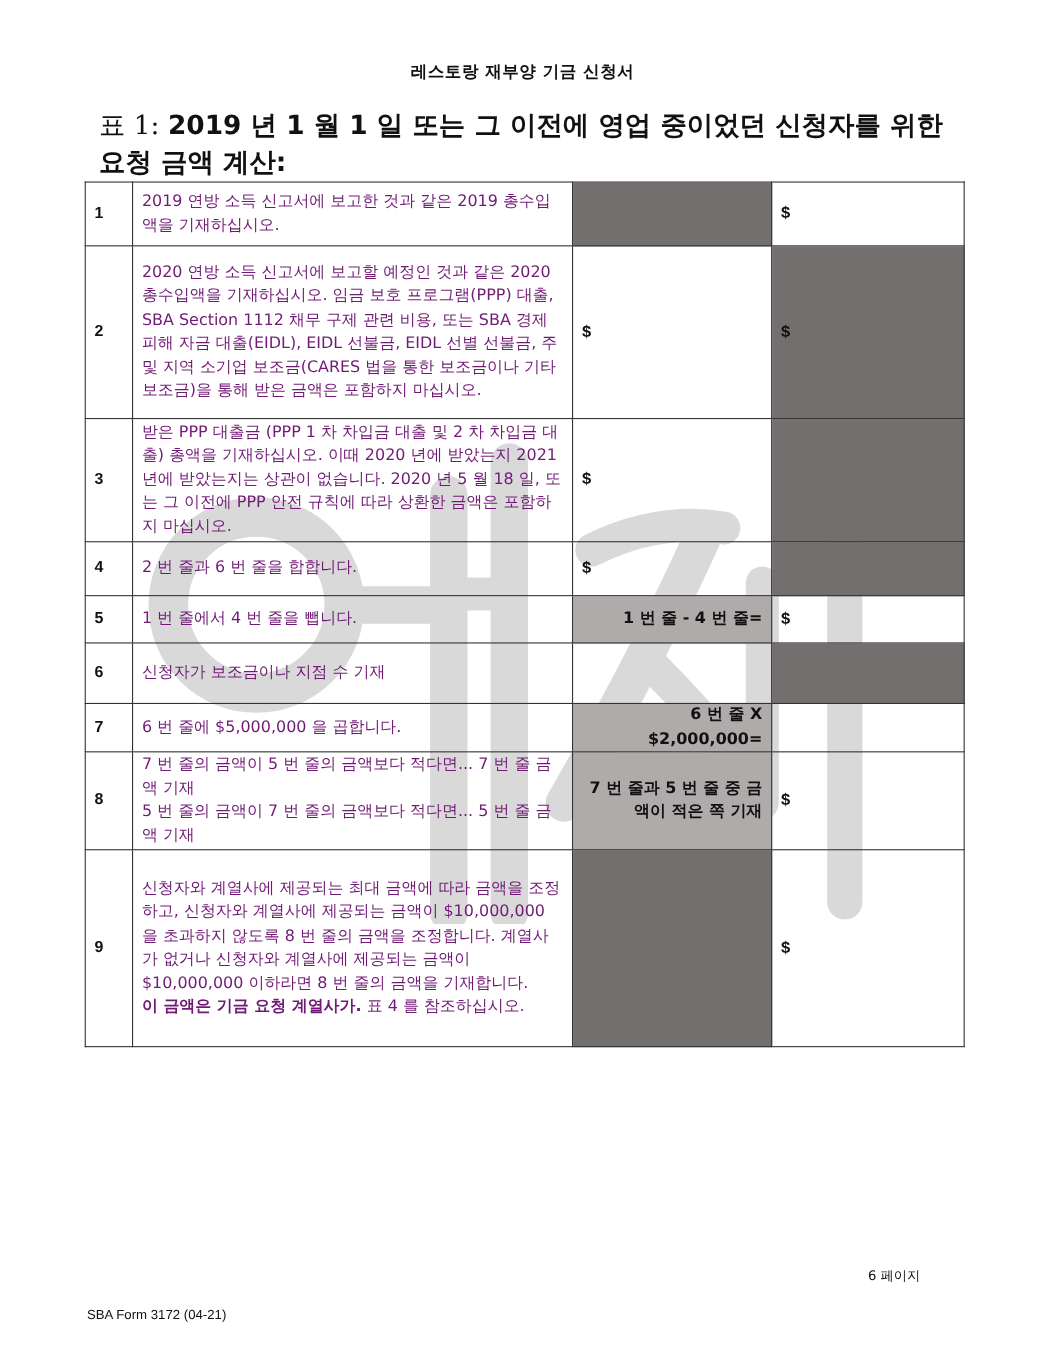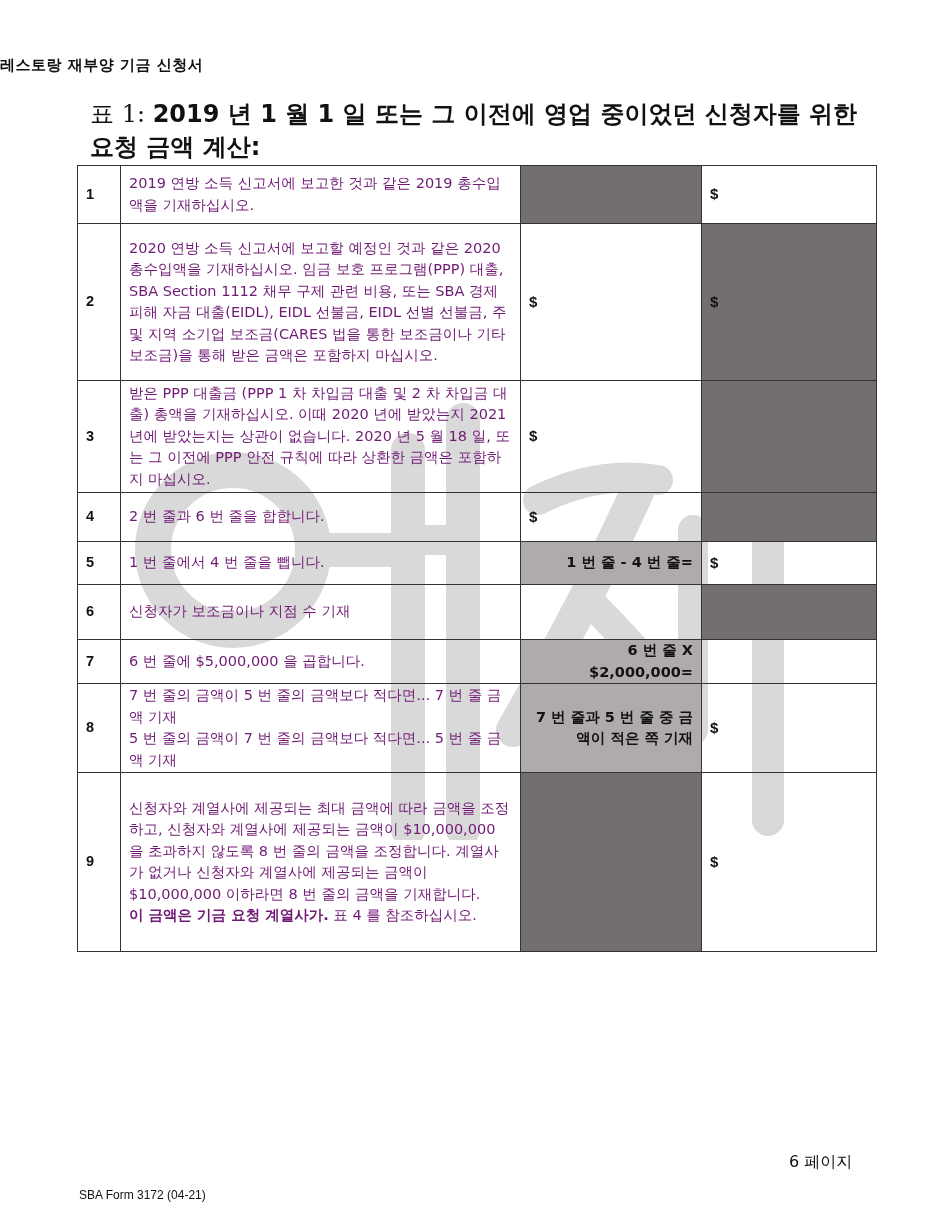--- a/index.html
+++ b/index.html
@@ -1,18 +1,18 @@
 <!DOCTYPE html>
 <html><head>
 <meta charset="utf-8">
 <style>
   html, body { margin:0; padding:0; background:#ffffff; }
   body { width:950px; height:1230px; position:relative; overflow:hidden;
          font-family:"DejaVu Sans","Liberation Sans",sans-serif; color:#111; }
-  .header-title { position:absolute; top:56px; left:0; width:950px; text-align:left;
+  .header-title { position:absolute; top:56px; left:0; width:950px; text-align:center;
                   font-size:15px; font-weight:bold; letter-spacing:0.5px; }
   .section-title { position:absolute; top:98px; left:90px; width:790px;
                    font-size:24px; line-height:33px; }
   .section-title .prefix { font-weight:normal; font-family:"DejaVu Serif",serif; }
   .section-title .bold { font-weight:bold; }
 
   .watermark { position:absolute; left:118px; top:400px; width:720px; height:440px;
                z-index:1; pointer-events:none; }
 
   table.calc { position:absolute; top:165px; left:77px; width:798px;
@@ -24,21 +24,21 @@
   td.mid { width:164px; }
   td.right { width:158px; }
   td.dark { background:#736f6e !important; }
   td.light { background:#afabaa !important; text-align:right; font-weight:bold; padding-right:6px;margin-top:33px; }
   td .dollar { font-weight:bold; font-family:"Liberation Sans",sans-serif; font-size:15px; }
   td.noright { border-right:none; }
   .b { font-weight:bold; }
 
   .footer-left { position:absolute; top:1156px; left:79px; font-size:12px;
                  font-family:"Liberation Sans",sans-serif;margin-top:32px; }
-  .footer-right { position:absolute; top:1152px; left:789px; font-size:16px; }
+  .footer-right { position:absolute; top:1152px; left:789px; font-size:12px; }
 </style>
 </head>
 <body>
 
 <div class="header-title">레스토랑 재부양 기금 신청서</div>
 
 <div class="section-title"><span class="prefix">표 1: </span><span class="bold">2019 년 1 월 1 일 또는 그 이전에 영업 중이었던 신청자를 위한 요청 금액 계산:</span></div>
 
 <svg class="watermark" viewBox="0 0 720 440" xmlns="http://www.w3.org/2000/svg">
   <g fill="none" stroke="#d9d9d9" stroke-linecap="round">

